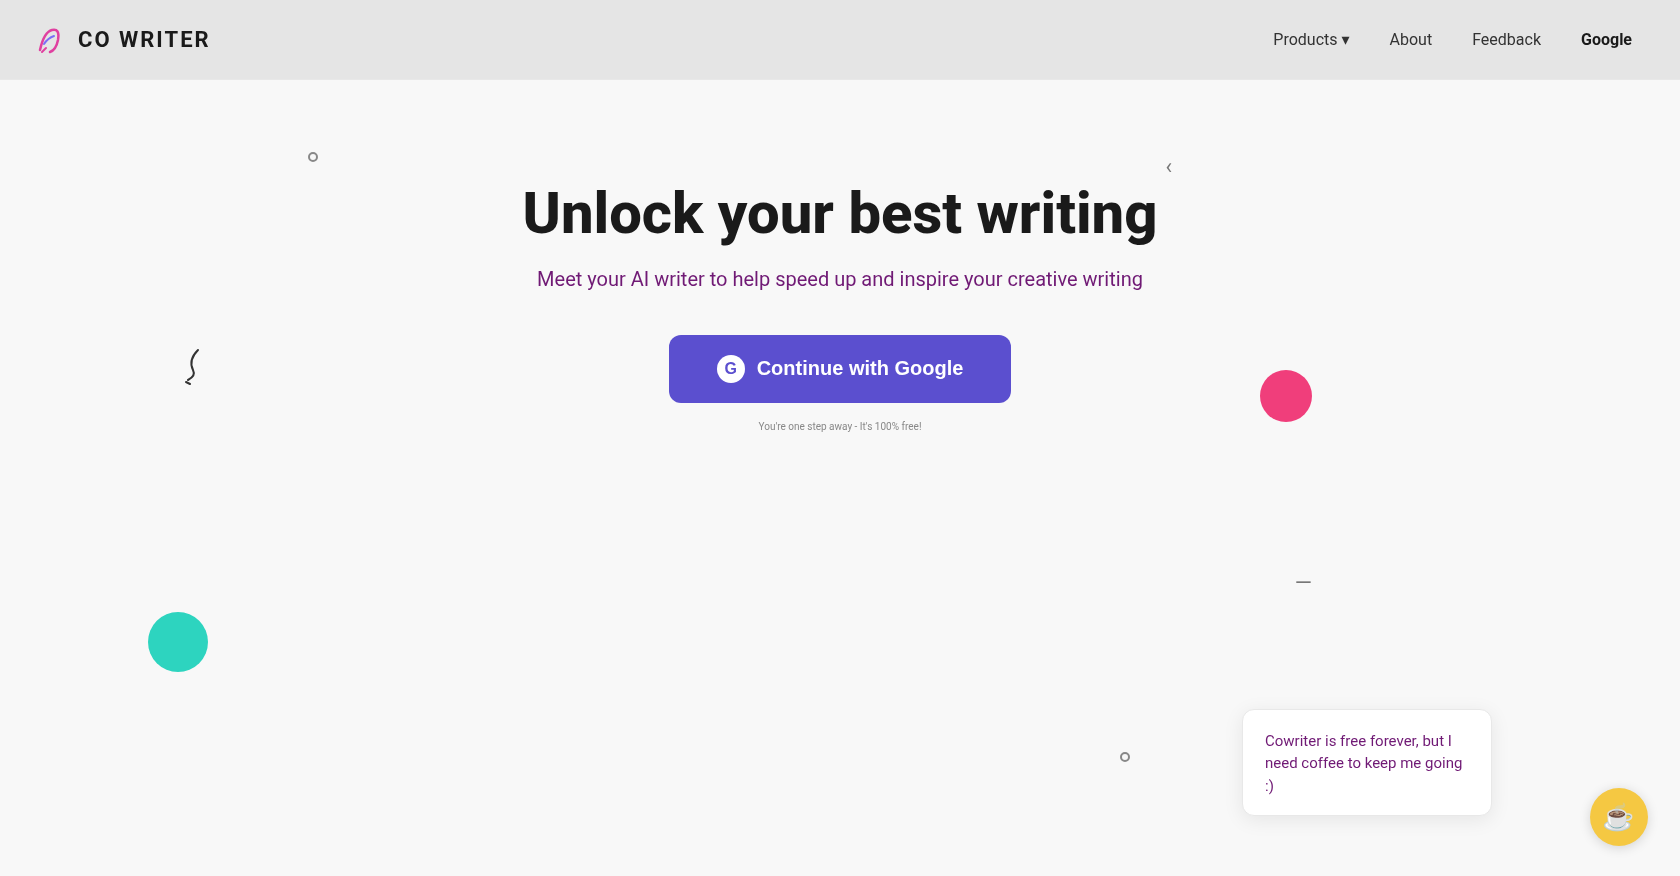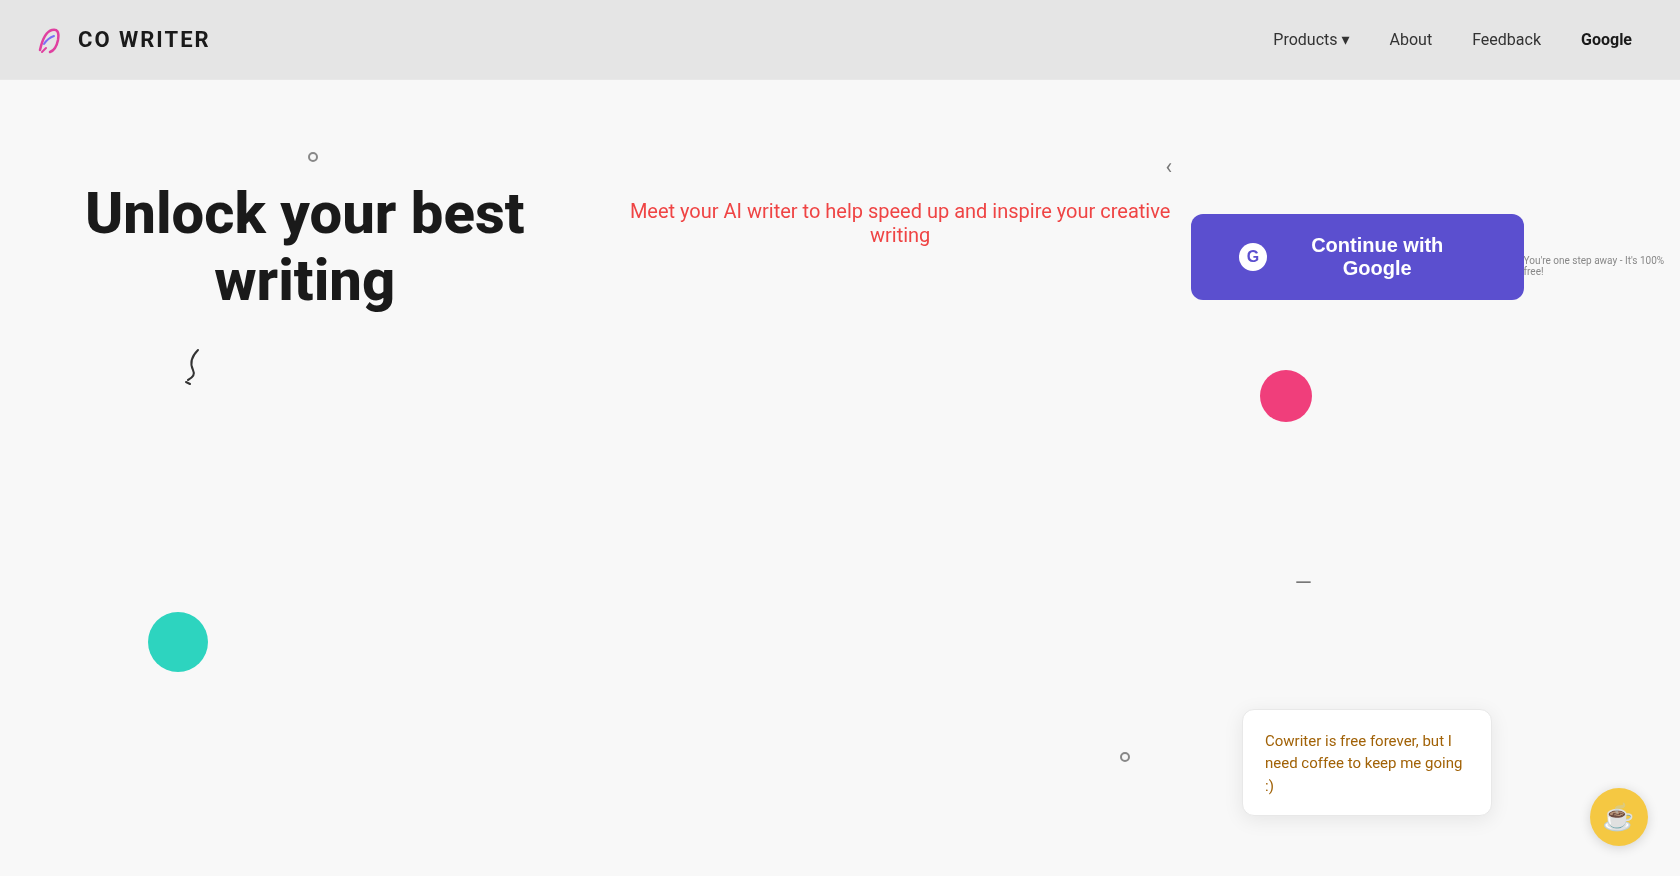--- a/index.html
+++ b/index.html
@@ -69,41 +69,41 @@
     }
 
     .nav-link-login {
       font-weight: 700;
       color: #1a1a1a;
     }
 
     
     .hero {
       display: flex;
-      flex-direction: row;
+      flex-direction: column;
       align-items: center;
       justify-content: center;
       padding-top: 100px;
       position: relative;
     }
 
     .hero-title {
       font-size: 58px;
       font-weight: 800;
       color: #1a1a1a;
       text-align: center;
       margin-bottom: 20px;
       line-height: 1.15;
     }
 
     .hero-subtitle {
       font-size: 20px;
-      color: #ef4444;
+      color: #701a75;
       text-align: center;
-      margin-bottom: 68px;
+      margin-bottom: 44px;
       max-width: 700px;
     }
 
     .google-btn {
       display: flex;
       align-items: center;
       justify-content: center;
       gap: 12px;
       background: #5b4fcf;
       color: #fff;
@@ -208,21 +208,21 @@
       background: #fff;
       border: 1px solid #e8e8e8;
       border-radius: 12px;
       padding: 20px 22px 18px;
       max-width: 250px;
       box-shadow: 0 4px 20px rgba(0,0,0,0.08);
     }
 
     .chat-popup-text {
       font-size: 15px;
-      color: #a16207;
+      color: #701a75;
       line-height: 1.5;
     }
 
     .coffee-btn {
       position: absolute;
       bottom: 30px;
       right: 32px;
       width: 58px;
       height: 58px;
       background: #f5c842;

